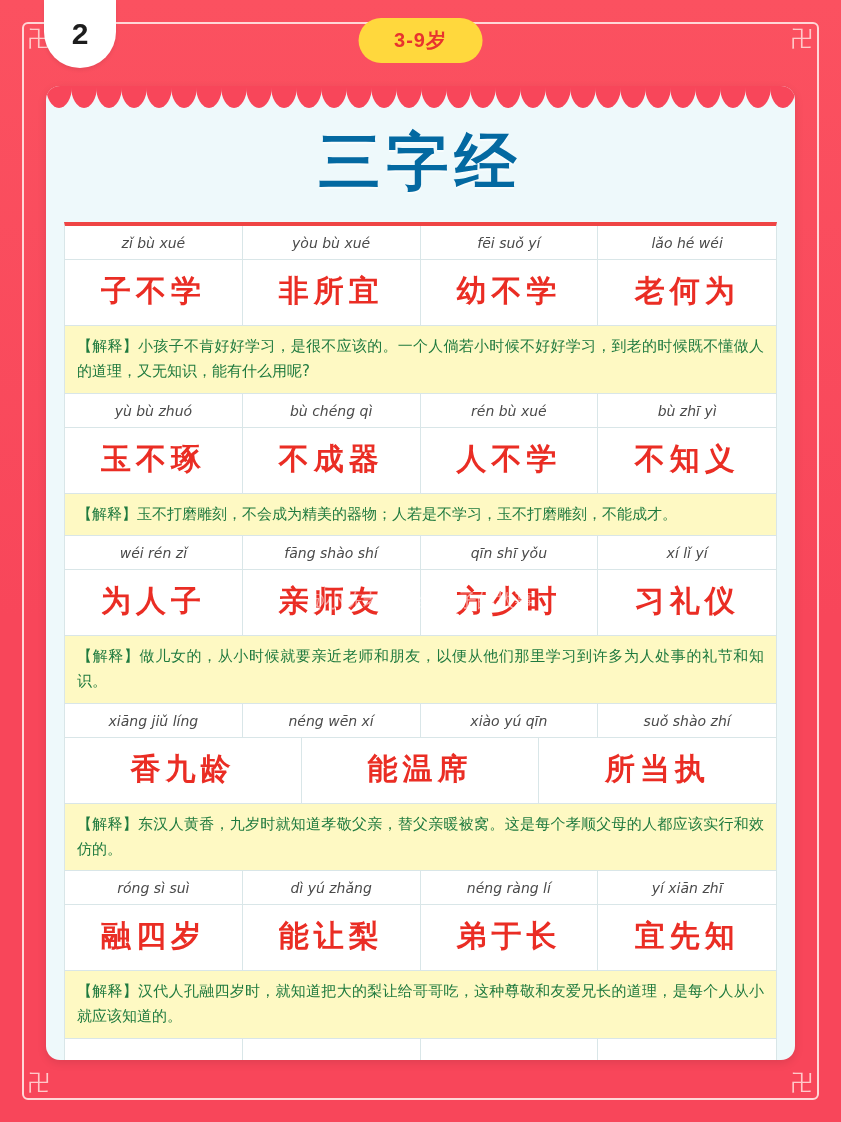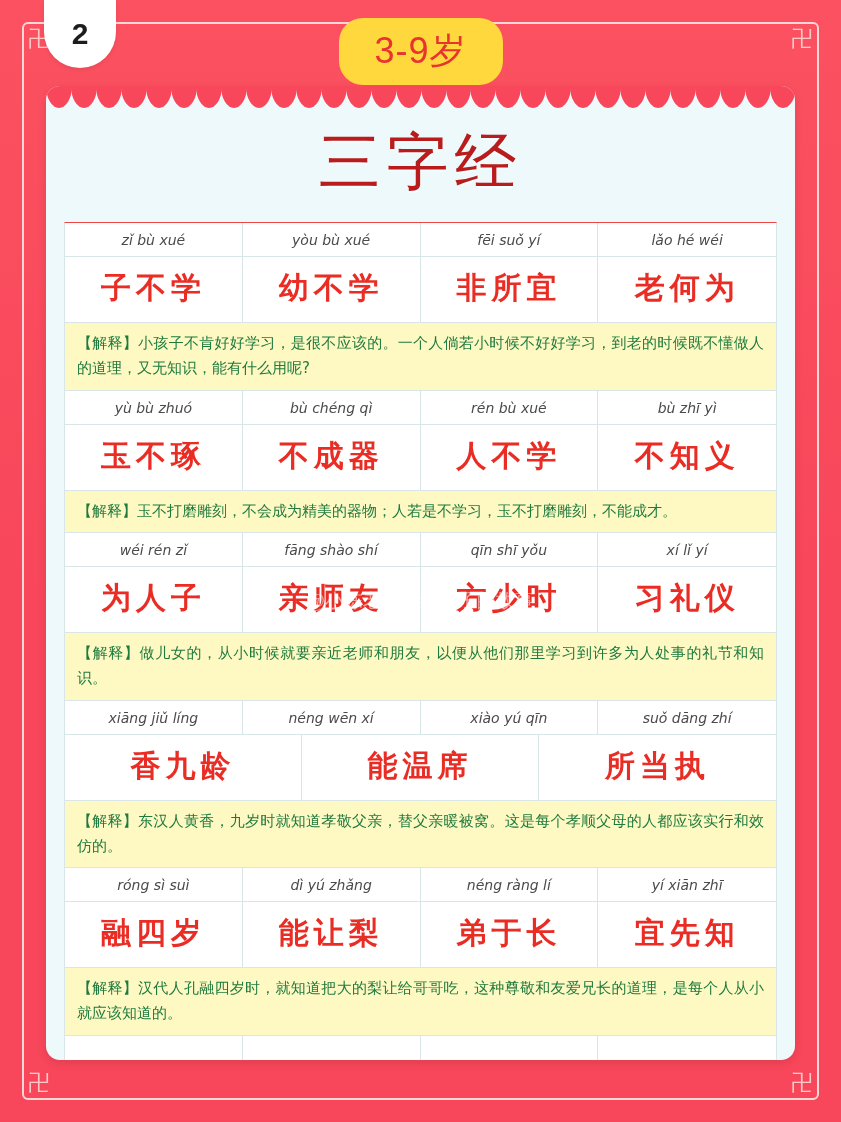--- a/index.html
+++ b/index.html
@@ -68,22 +68,22 @@
   }
 
   
   .age-pill {
     position: absolute;
     left: 50%;
     transform: translateX(-50%);
     top: 18px;
     background: #ffd83d;
     color: #e8332e;
-    font-size: 36px;
-    font-weight: normal;
+    font-size: 20px;
+    font-weight: bold;
     padding: 9px 36px;
     border-radius: 24px;
     letter-spacing: 1px;
     z-index: 6;
   }
 
   
   .card {
     position: absolute;
     left: 46px;
@@ -113,32 +113,32 @@
 
   .card-body {
     position: absolute;
     inset: 0;
     padding: 20px 18px 0 18px;
     box-sizing: border-box;
   }
 
   .title {
     text-align: center;
-    color: #b91c1c;
+    color: #0369a1;
     font-size: 62px;
-    font-weight: normal;
+    font-weight: bold;
     letter-spacing: 6px;
     margin: 14px 0 18px 0;
     font-family: "DejaVu Sans", sans-serif;
     text-shadow: 0 2px 0 rgba(255,255,255,0.6);
   }
 
   
   .table {
-    border-top: 1px solid #ef4444;
+    border-top: 4px solid #ef4444;
     border-left: 1px solid #d9e6e8;
     border-right: 1px solid #d9e6e8;
     background: #ffffff;
   }
   .row {
     display: flex;
     border-bottom: 1px solid #d9e6e8;
   }
   .cell {
     flex: 1 1 25%;
@@ -243,22 +243,22 @@
       <div class="table">
 
         <div class="row pinyin-row">
           <div class="cell">zǐ bù xué</div>
           <div class="cell">yòu bù xué</div>
           <div class="cell">fēi suǒ yí</div>
           <div class="cell">lǎo hé wéi</div>
         </div>
         <div class="row hanzi-row">
           <div class="cell">子不学</div>
+          <div class="cell">非所宜</div>
           <div class="cell">幼不学</div>
-          <div class="cell">非所宜</div>
           <div class="cell">老何为</div>
         </div>
         <div class="explain">【解释】小孩子不肯好好学习，是很不应该的。一个人倘若小时候不好好学习，到老的时候既不懂做人的道理，又无知识，能有什么用呢?</div>
 
         <div class="row pinyin-row">
           <div class="cell">yù bù zhuó</div>
           <div class="cell">bù chéng qì</div>
           <div class="cell">rén bù xué</div>
           <div class="cell">bù zhī yì</div>
         </div>
@@ -281,21 +281,21 @@
           <div class="cell">亲师友</div>
           <div class="cell">方少时</div>
           <div class="cell">习礼仪</div>
         </div>
         <div class="explain">【解释】做儿女的，从小时候就要亲近老师和朋友，以便从他们那里学习到许多为人处事的礼节和知识。</div>
 
         <div class="row pinyin-row">
           <div class="cell">xiāng jiǔ líng</div>
           <div class="cell">néng wēn xí</div>
           <div class="cell">xiào yú qīn</div>
-          <div class="cell">suǒ dāng zhí</div>
+          <div class="cell">suǒ shào zhí</div>
         </div>
         <div class="row hanzi-row">
           <div class="cell">香九龄</div>
           <div class="cell">能温席</div>
           <div class="cell">所当执</div>
         </div>
         <div class="explain">【解释】东汉人黄香，九岁时就知道孝敬父亲，替父亲暖被窝。这是每个孝顺父母的人都应该实行和效仿的。</div>
 
         <div class="row pinyin-row">
           <div class="cell">róng sì suì</div>

